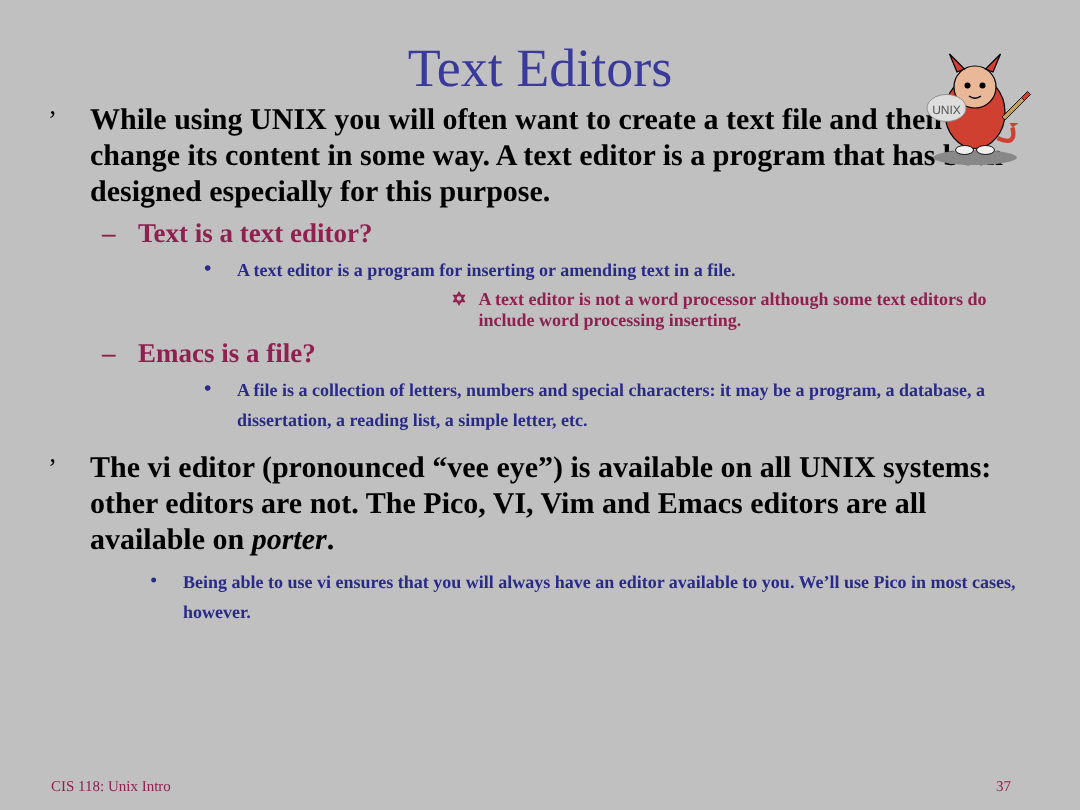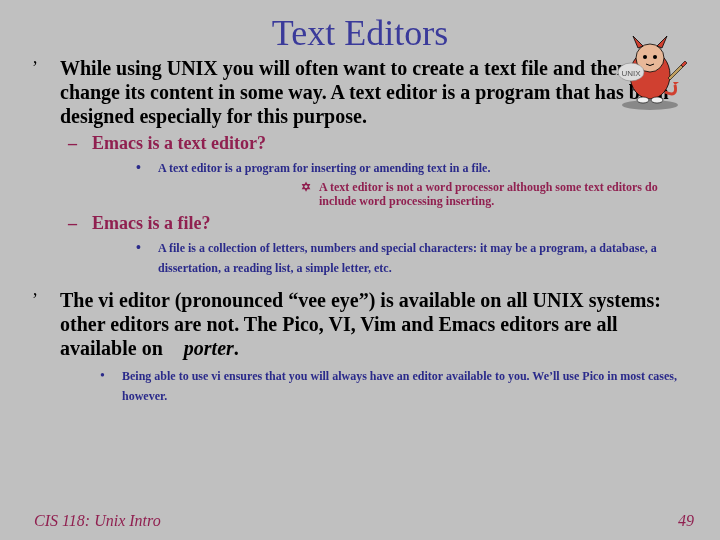--- a/index.html
+++ b/index.html
@@ -9,21 +9,21 @@
       height: 540px;
       background: #c0c0c0;
       font-family: "Times New Roman", Times, serif;
       position: relative;
       overflow: hidden;
     }
     .title {
       text-align: center;
       font-size: 36px;
       color: #3a3a9a;
-      padding-top: 12px;
+      padding-top: 24px;
       padding-bottom: 2px;
       font-weight: normal;
     }
     .content {
       padding: 0 32px;
     }
     .l1 {
       margin-bottom: 6px;
     }
     .bullet-row {
@@ -87,35 +87,34 @@
     .l4-text {
       font-size: 12px;
       font-weight: bold;
       color: #902050;
       line-height: 14px;
     }
     .footer {
       position: absolute;
       bottom: 10px;
       left: 34px;
-      right: 26px;
+      right: 46px;
       display: flex;
       justify-content: space-between;
-      font-size: 16px;
-      color: #902050;
-      font-style: italic;
+      font-size: 10px;
+      color: #902050;
     }
     .mascot {
       position: absolute;
       top: 30px;
       right: 32px;
       width: 75px;
       height: 80px;
     }
-    em { font-style: italic; margin-left: 16px; }
+    em { font-style: italic; }
   </style>
 </head>
 <body>
 
 <div class="title">Text Editors</div>
 
 <div class="mascot">
   <svg viewBox="0 0 75 80">
     <ellipse cx="37" cy="75" rx="28" ry="5" fill="#888"></ellipse>
     <ellipse cx="37" cy="45" rx="20" ry="24" fill="#d04030" stroke="#000" stroke-width="0.8"></ellipse>
@@ -140,21 +139,21 @@
 
   <div class="l1">
     <div class="bullet-row">
       <div class="bullet-mark">’</div>
       <div class="l1-text">While using UNIX you will often want to create a text file and then change its content in some way.  A text editor is a program that has been designed especially for this purpose.</div>
     </div>
 
     <div class="l2">
       <div class="bullet-row">
         <div class="bullet-mark">–</div>
-        <div class="l2-text">Emacs is a text editor?</div>
+        <div class="l2-text">Text is a text editor?</div>
       </div>
 
       <div class="l3">
         <div class="bullet-row">
           <div class="bullet-mark">•</div>
           <div class="l3-text">A text editor is a program for inserting or amending text in a file.</div>
         </div>
 
         <div class="l4">
           <div class="bullet-row">
@@ -191,14 +190,14 @@
         <div class="bullet-mark">•</div>
         <div class="l3-text">Being able to use vi ensures that you will always have an editor available to you.  We’ll use Pico in most cases, however.</div>
       </div>
     </div>
   </div>
 
 </div>
 
 <div class="footer">
   <span>CIS 118: Unix Intro</span>
-  <span>49</span>
+  <span>37</span>
 </div>
 
 </body></html>

